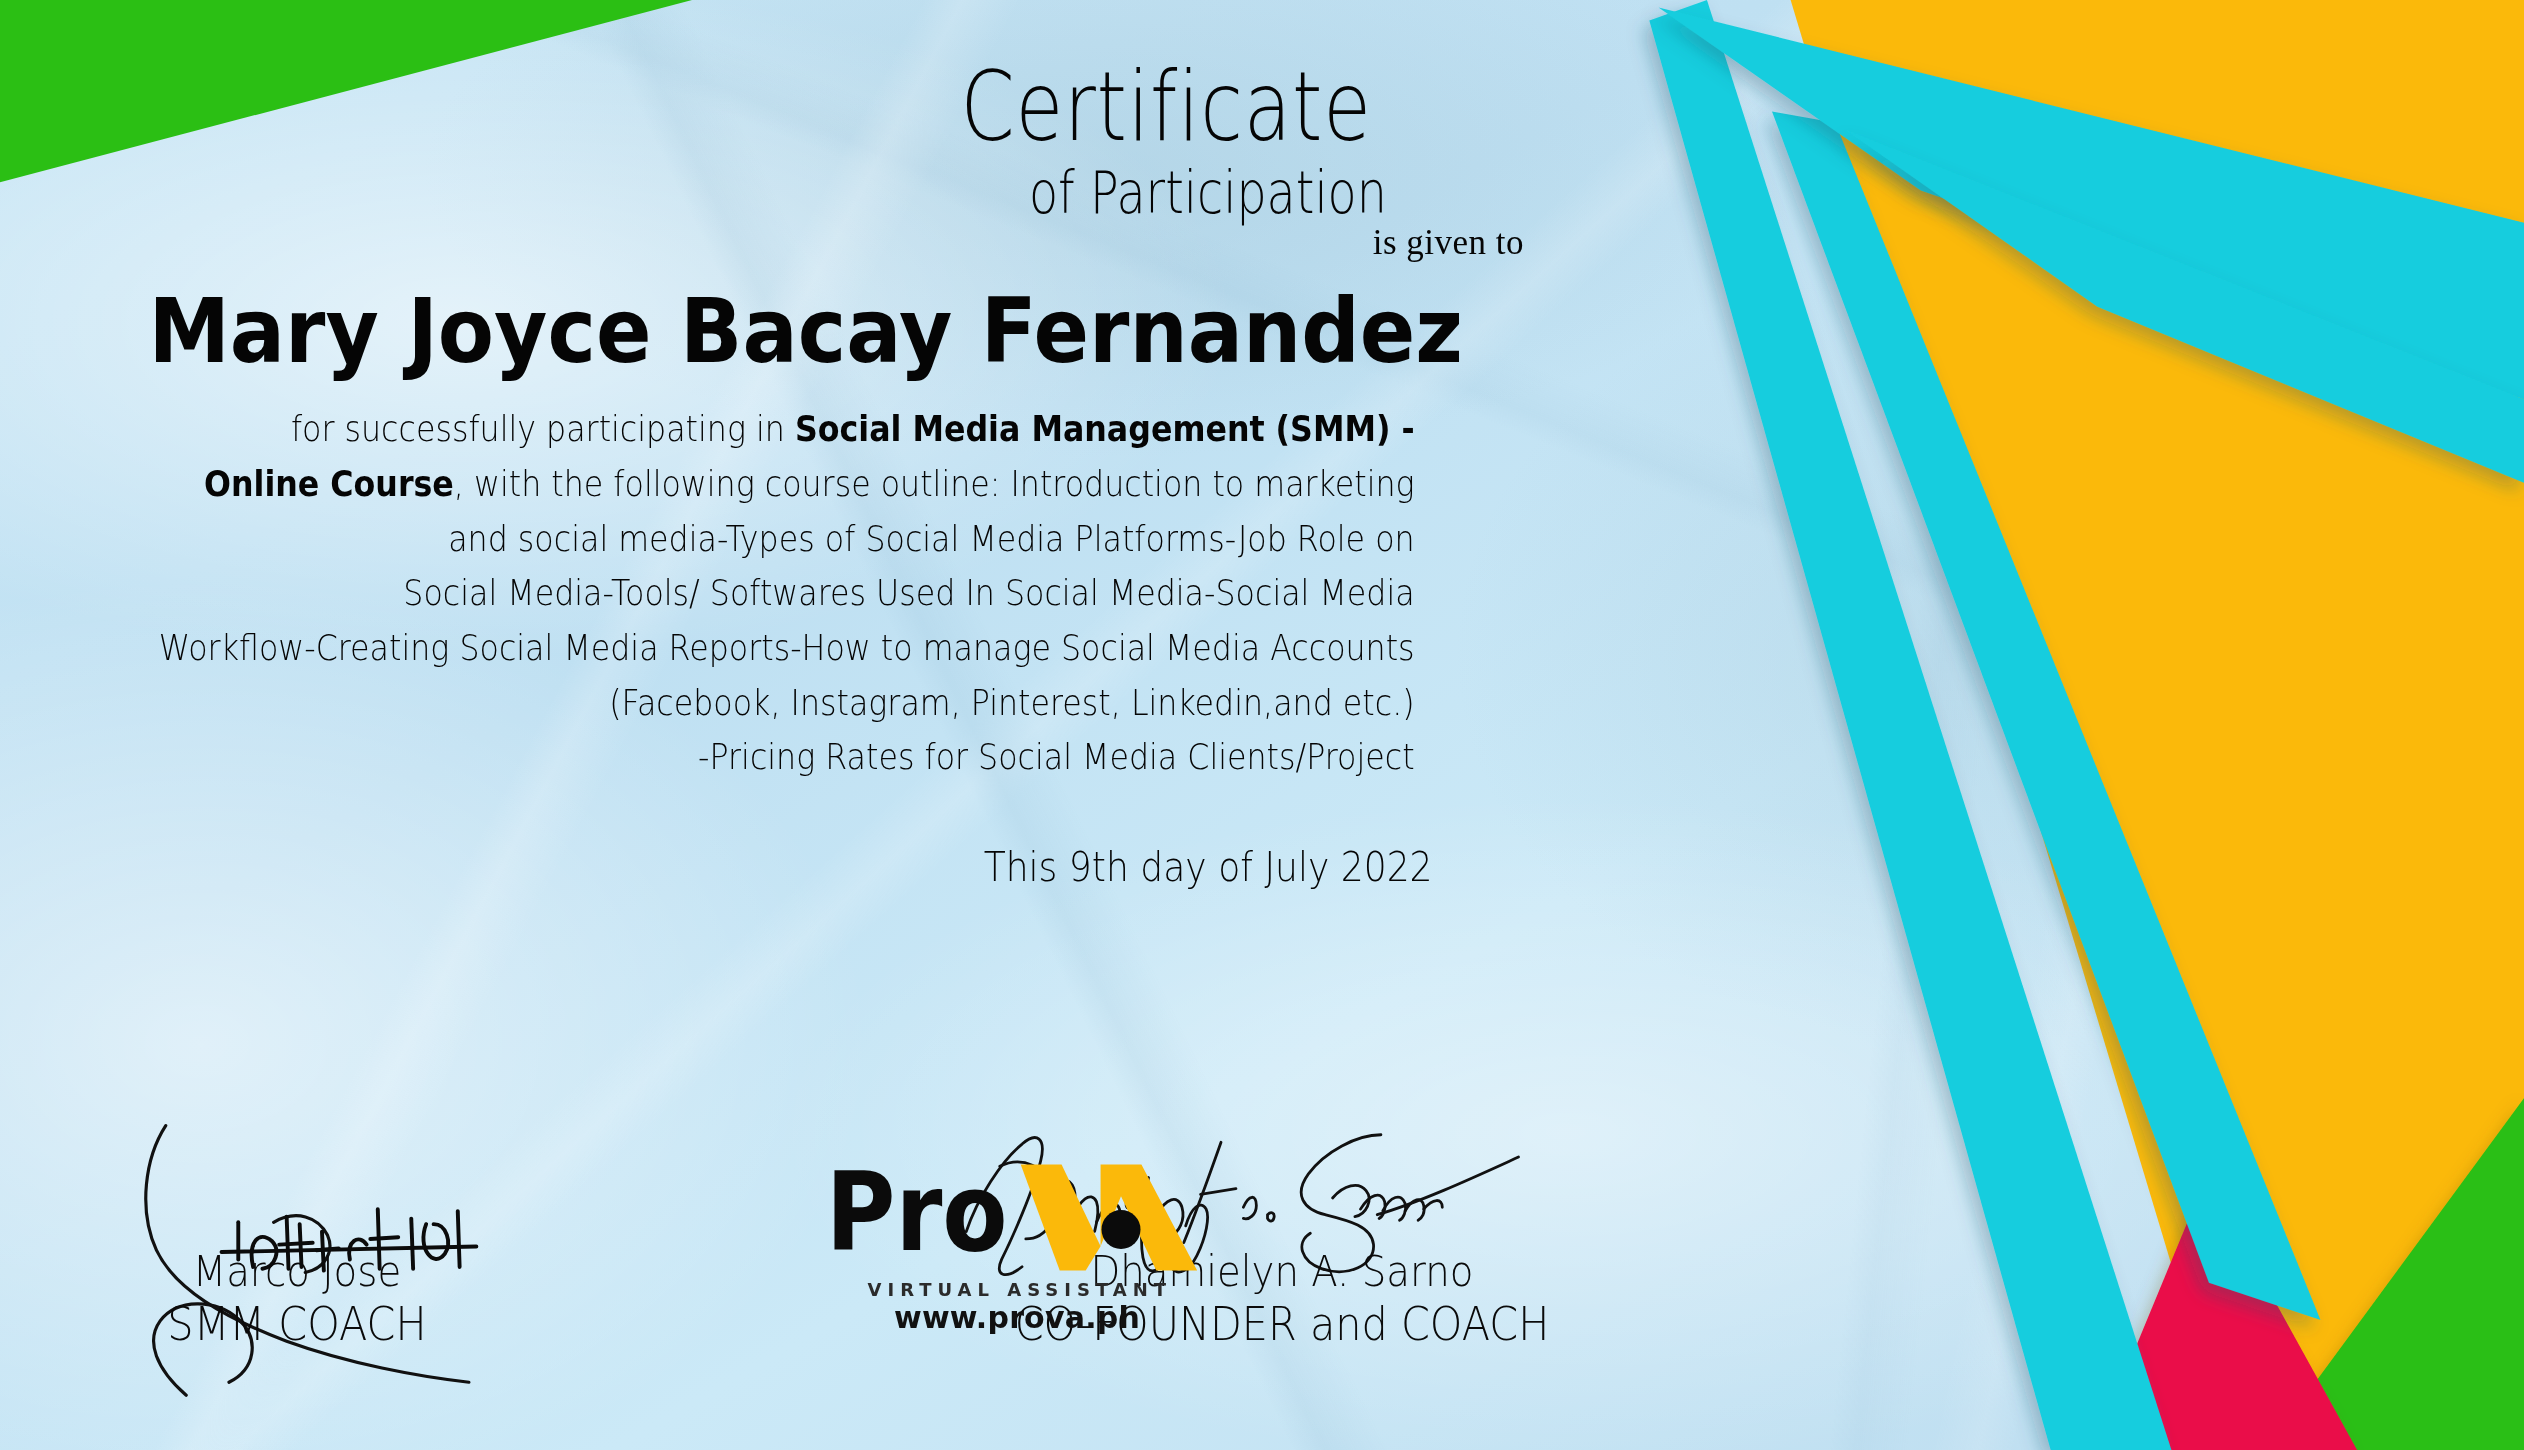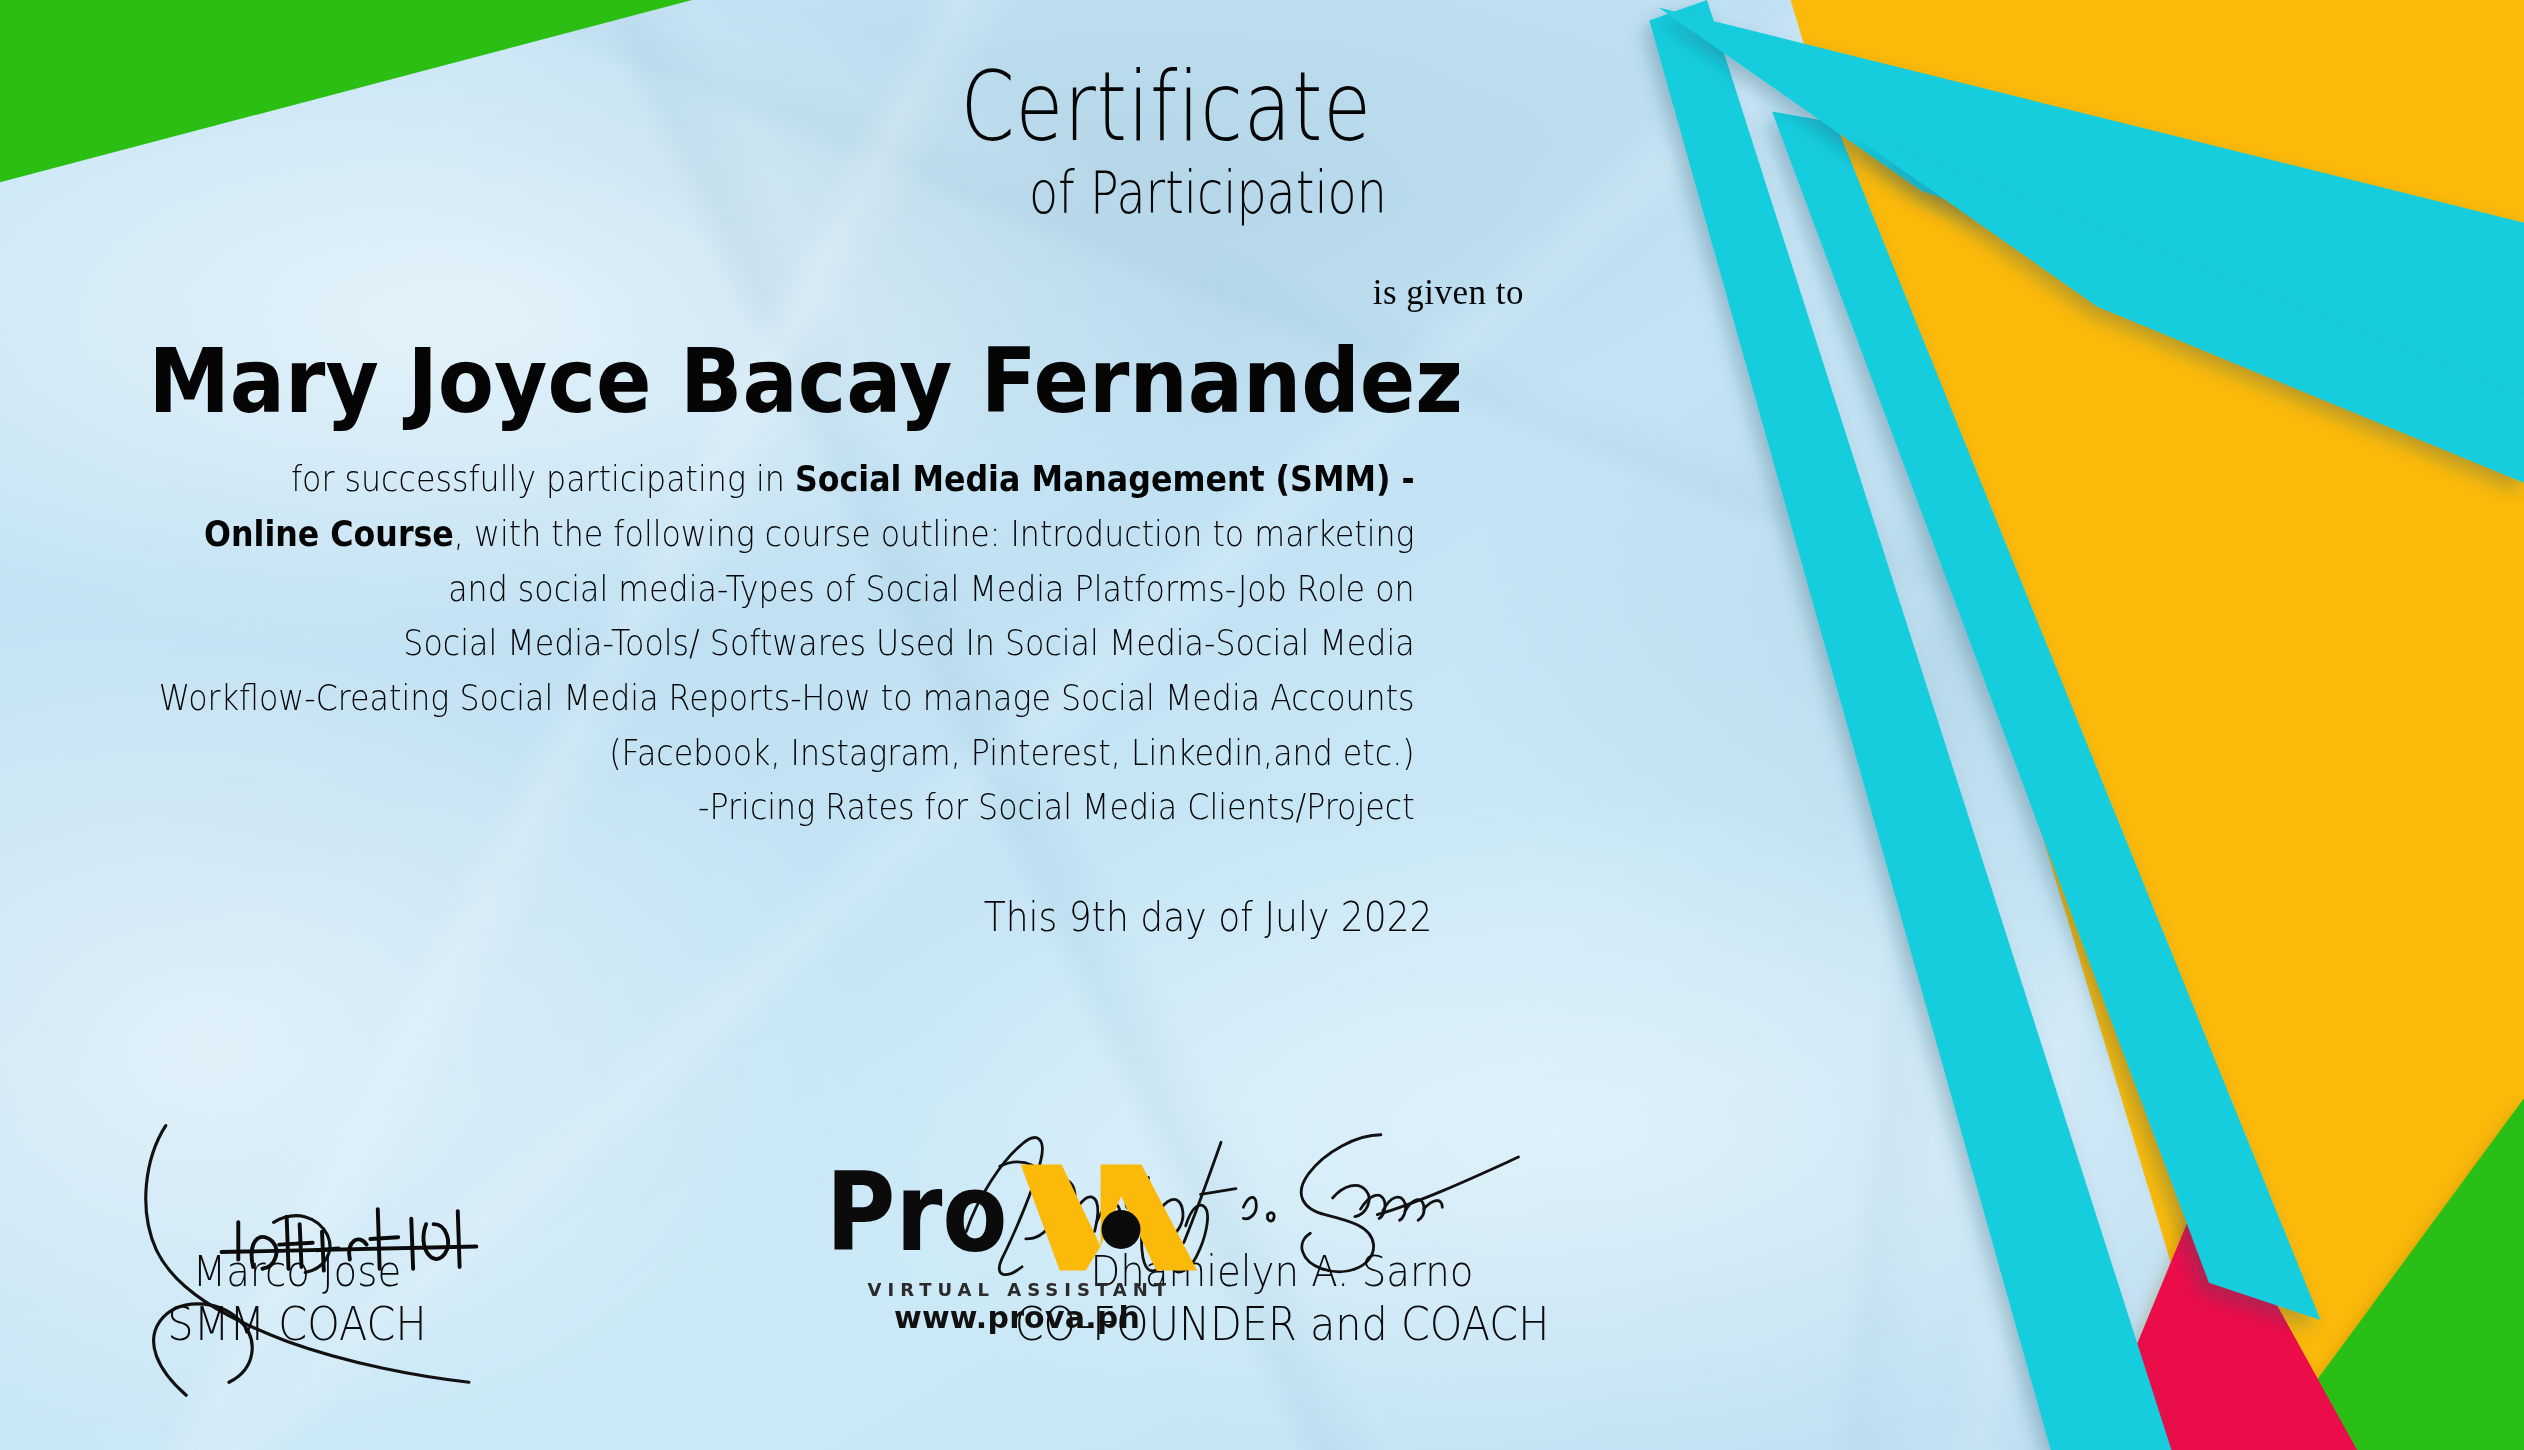--- a/index.html
+++ b/index.html
@@ -72,21 +72,20 @@
     font-weight: 300;
     font-size: 58px;
     line-height: 1.05;
     margin-top: 5.6px;
     transform: scaleX(0.82);
     transform-origin: center top;
   }
   .given-to {
     font-family: "Liberation Serif", serif;
     font-size: 35px;
-    margin-top: 50px;
     letter-spacing: 0.5px;
   }
   .recipient {
     font-family: "DejaVu Sans", sans-serif;
     font-weight: 700;
     font-size: 89px;
     line-height: 1.06;
     margin-top: 20.4px;
     letter-spacing: 0px;
     transform: scaleX(0.92);

